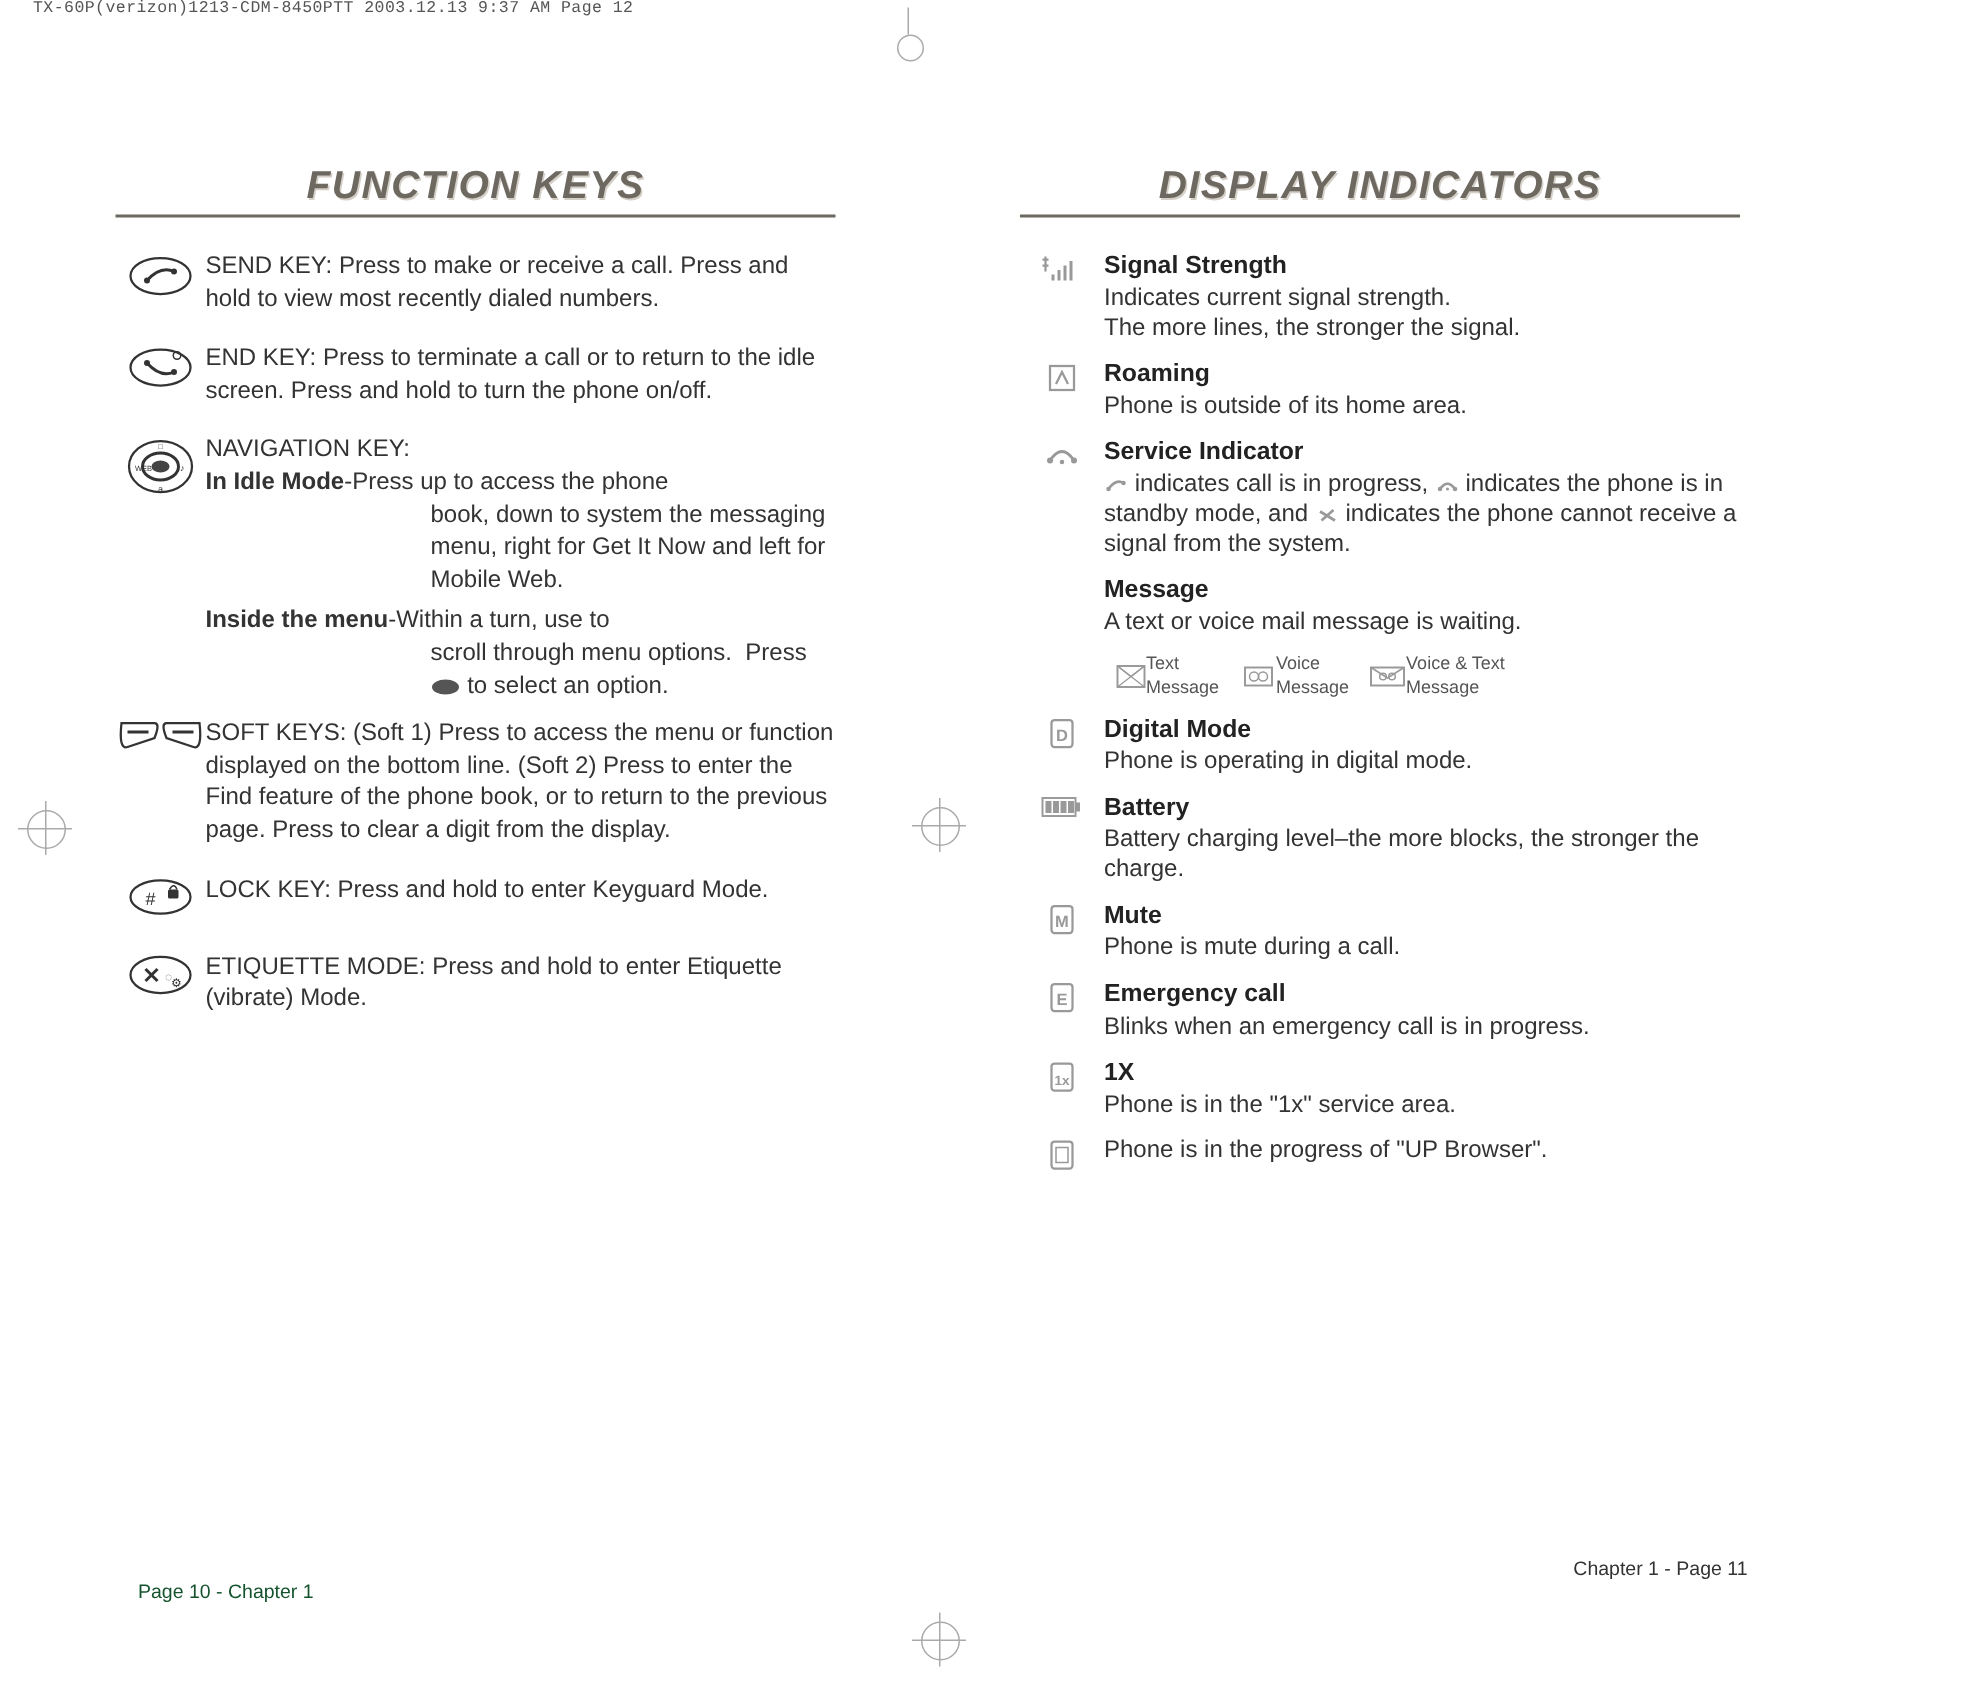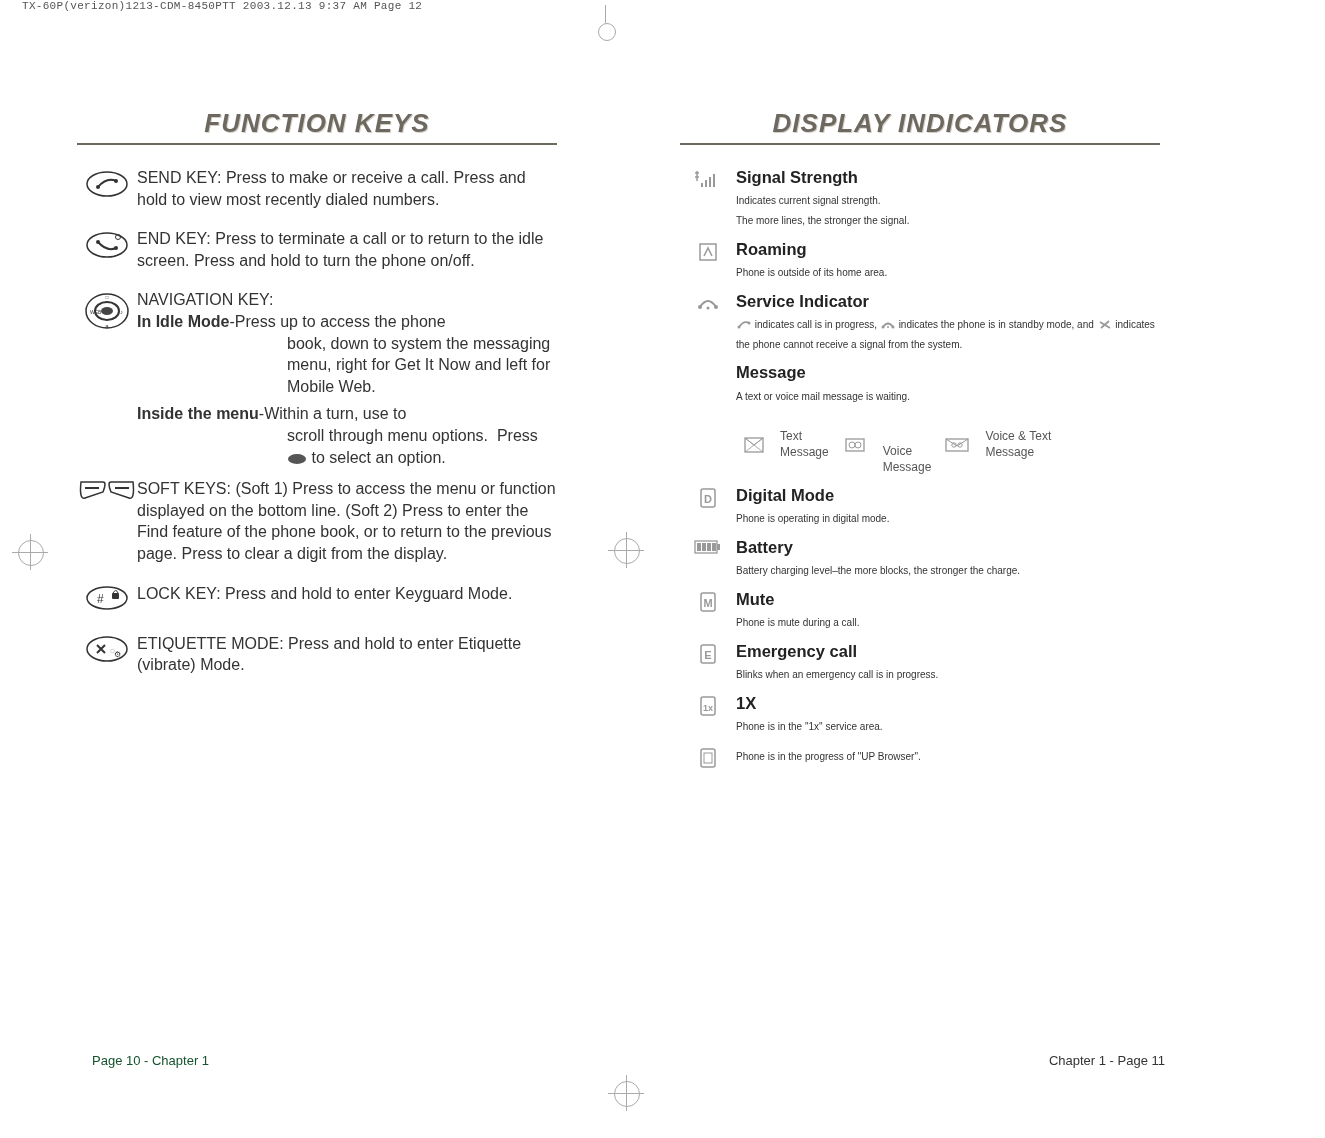--- a/index.html
+++ b/index.html
@@ -132,54 +132,54 @@
      margin-bottom: 10px;
   }
   .right .title {
      font-weight: bold;
      font-size: 16.5px;
      display: block;
      margin-bottom: 1px;
      color:#222;
   }
   .right .desc {
-     font-size: 10px;
+     font-size: 16px;
      line-height: 1.25;
   }
   .justify {
      text-align: justify;
   }
   .msg-icons {
      display: flex;
      gap: 14px;
      margin-top: 10px;
      margin-left: 8px;
      font-size: 12px;
      align-items: center;
   }
   .msg-icons .mi {
      display:flex;
      align-items:center;
-     gap:16px;
+     gap:0;
      color:#555;
   }
   .msg-icons svg {
      flex:0 0 auto;
   }
   .footer-left {
      position:absolute;
      left: 92px;
      bottom: 70px;
      font-size: 13px;
      color:#14532d;
   }
   .footer-right {
      position:absolute;
      right: 160px;
-     bottom: 70px;
+     bottom: 85px;
      font-size: 13px;
      color:#333;
   }
 </style>
 </head>
 <body>
 
 <div class="top-line">TX-60P(verizon)1213-CDM-8450PTT  2003.12.13  9:37 AM  Page 12</div>
 
 <div class="crop-lines"></div>
@@ -368,21 +368,21 @@
             </svg>
           <span style="white-space:pre-line;">Text
 Message</span>
         </div>
         <div class="mi">
           <svg width="24" height="18" viewBox="0 0 24 18">
               <rect x="3" y="3" width="18" height="12" fill="none" stroke="#999" stroke-width="1.3"></rect>
               <circle cx="9" cy="9" r="3" fill="none" stroke="#999"></circle>
               <circle cx="15" cy="9" r="3" fill="none" stroke="#999"></circle>
             </svg>
-          <span style="white-space:pre-line;margin-top:30px;">Voice
+          <span style="white-space:pre-line;">Voice
 Message</span>
         </div>
         <div class="mi">
           <svg width="24" height="18" viewBox="0 0 24 18">
               <rect x="1" y="3" width="22" height="12" fill="none" stroke="#999" stroke-width="1.3"></rect>
               <path d="M1 3 L12 10 L23 3" fill="none" stroke="#999"></path>
               <circle cx="9" cy="9" r="2.2" fill="none" stroke="#999"></circle>
               <circle cx="15" cy="9" r="2.2" fill="none" stroke="#999"></circle>
             </svg>
           <span style="white-space:pre-line;">Voice &amp; Text

